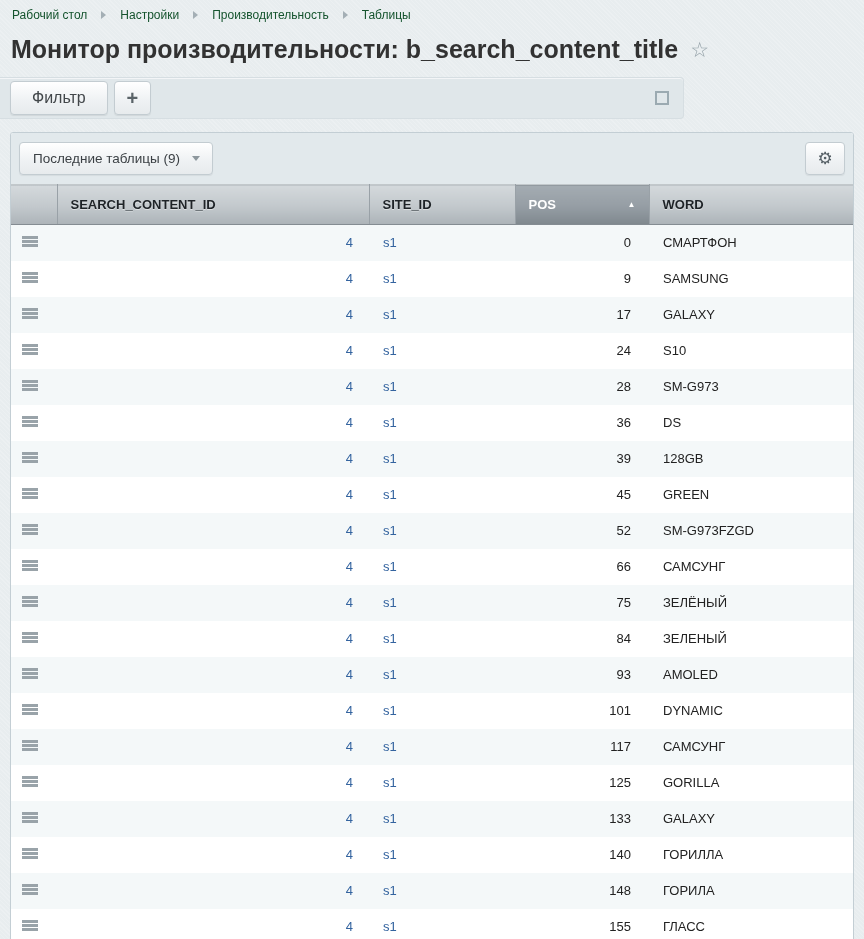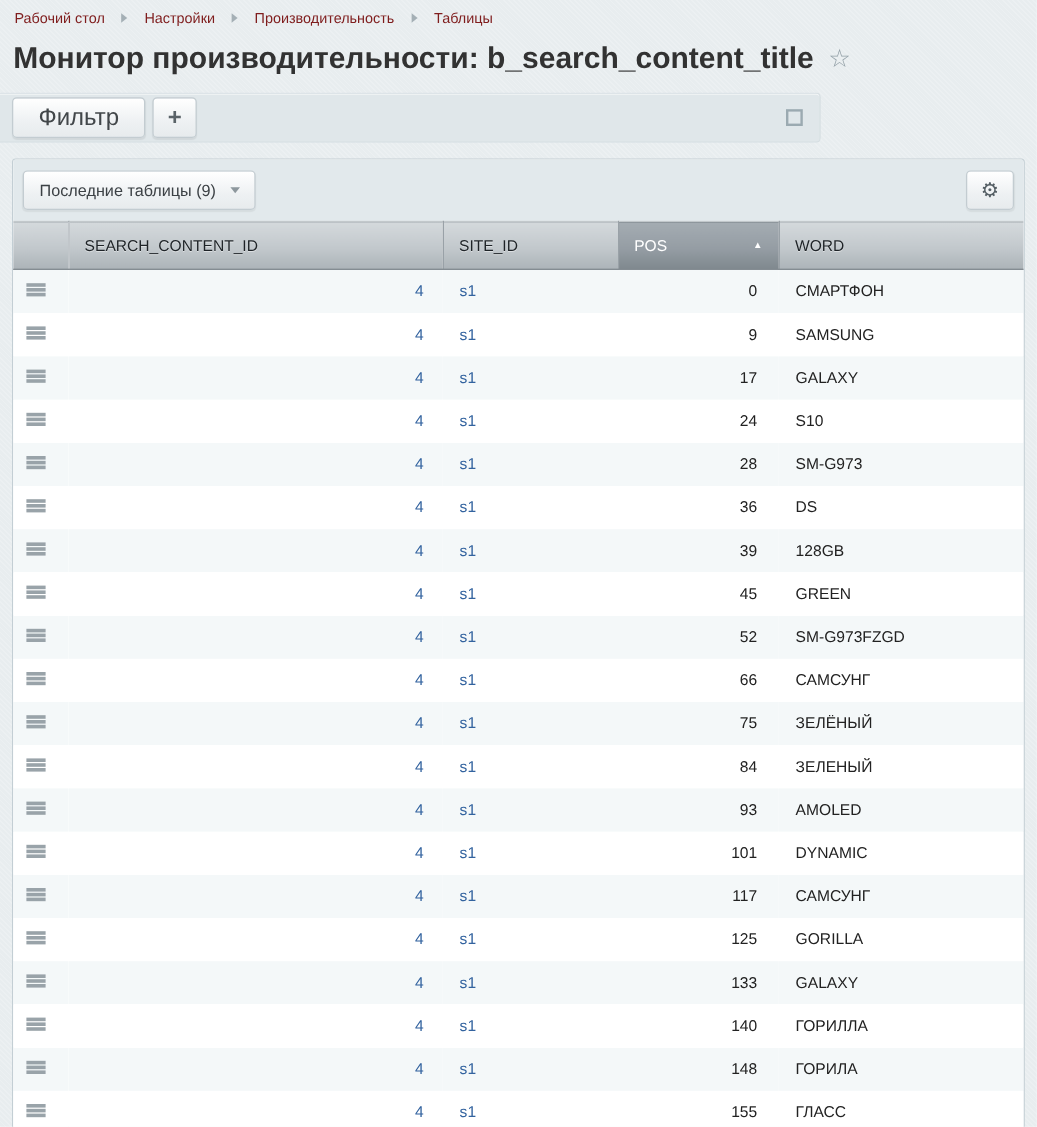--- a/index.html
+++ b/index.html
@@ -12,21 +12,21 @@
     overflow: hidden;
   }
 
   
   .breadcrumb {
     display: flex; align-items: center;
     padding: 8px 10px 0 12px;
     font-size: 12px;
   }
   .breadcrumb a {
-    color: #7f1d1d; text-decoration: none; cursor: pointer;
+    color: #14532d; text-decoration: none; cursor: pointer;
   }
   .crumb-sep {
     width: 0; height: 0; margin: 0 14px;
     border-left: 5px solid #a4afb5;
     border-top: 4px solid transparent;
     border-bottom: 4px solid transparent;
   }
 
   
   .page-title-row { display: flex; align-items: center; margin: 13px 10px 0 11px; }
@@ -43,21 +43,21 @@
     box-shadow: inset 0 1px 0 rgba(255,255,255,0.6);
     display: flex; align-items: center;
     padding: 0 14px 0 10px;
   }
   .btn {
     display: inline-flex; align-items: center; justify-content: center;
     height: 34px; padding: 12px 21px;
     background: linear-gradient(#ffffff, #eef1f3 60%, #e7ebed);
     border: 1px solid #c3ccd1; border-radius: 4px;
     box-shadow: 0 1px 1px rgba(0,0,0,0.07);
-    font-size: 20px; color: #42474a; cursor: pointer;
+    font-size: 16px; color: #42474a; cursor: pointer;
   }
   .btn-add { margin-left: 6px; width: 37px; padding: 0; font-size: 20px; font-weight: bold; color: #5a6368; }
   .panel-toggle {
     margin-left: auto;
     width: 14px; height: 14px;
     border: 2px solid #9baab1;
     background: transparent; cursor: pointer;
   }
 
   
@@ -104,21 +104,21 @@
   col.c-id   { width: 312px; }
   col.c-site { width: 146px; }
   col.c-pos  { width: 134px; }
 
   thead th {
     height: 32px;
     background: linear-gradient(#d4d9dc, #c2c8cc 55%, #acb3b8);
     border-top: 1px solid #c2c8cb;
     border-bottom: 1px solid #848c92;
     border-right: 1px solid #99a1a7;
-    font-size: 13px; font-weight: normal; color: #1e2327;
+    font-size: 13px; font-weight: bold; color: #1e2327;
     text-align: left; padding: 12px 13px;
     text-shadow: 0 1px 0 rgba(255,255,255,0.45);
     cursor: pointer; white-space: nowrap; overflow: hidden;
   }
   thead th:last-child { border-right: none; }
   thead th.sorted {
     background: linear-gradient(#a4acb2, #959da4 55%, #7f888e);
     color: #ffffff; text-shadow: none;
   }
   th.sorted .th-inner { display: flex; align-items: center; justify-content: space-between; text-align: right; }

